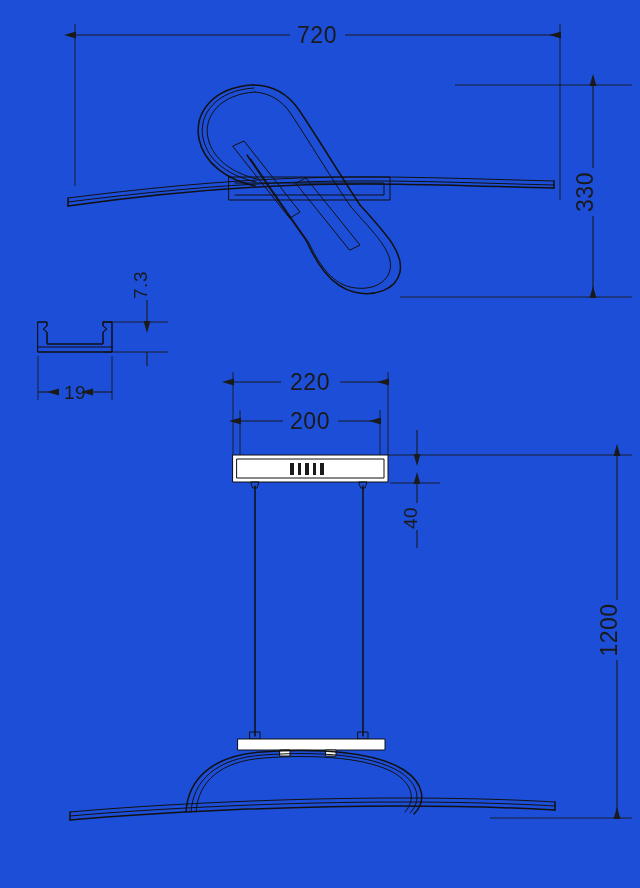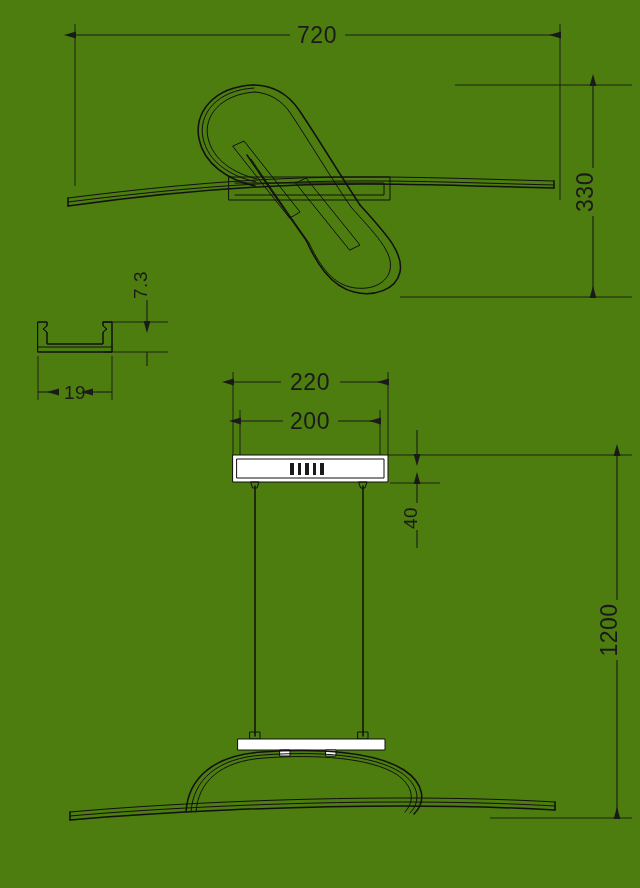--- a/index.html
+++ b/index.html
@@ -7,21 +7,21 @@
     padding: 0;
     background: #ffffff;
   }
   body {
     font-family: "Liberation Sans", sans-serif;
   }
   #sheet {
     position: relative;
     width: 640px;
     height: 888px;
-    background: #4d7c0f;
+    background: #1d4ed8;
     overflow: hidden;
   }
   #sheet svg {
     position: absolute;
     top: 0;
     left: 0;
     display: block;
   }
   .dimtext {
     font-family: "Liberation Sans", sans-serif;

